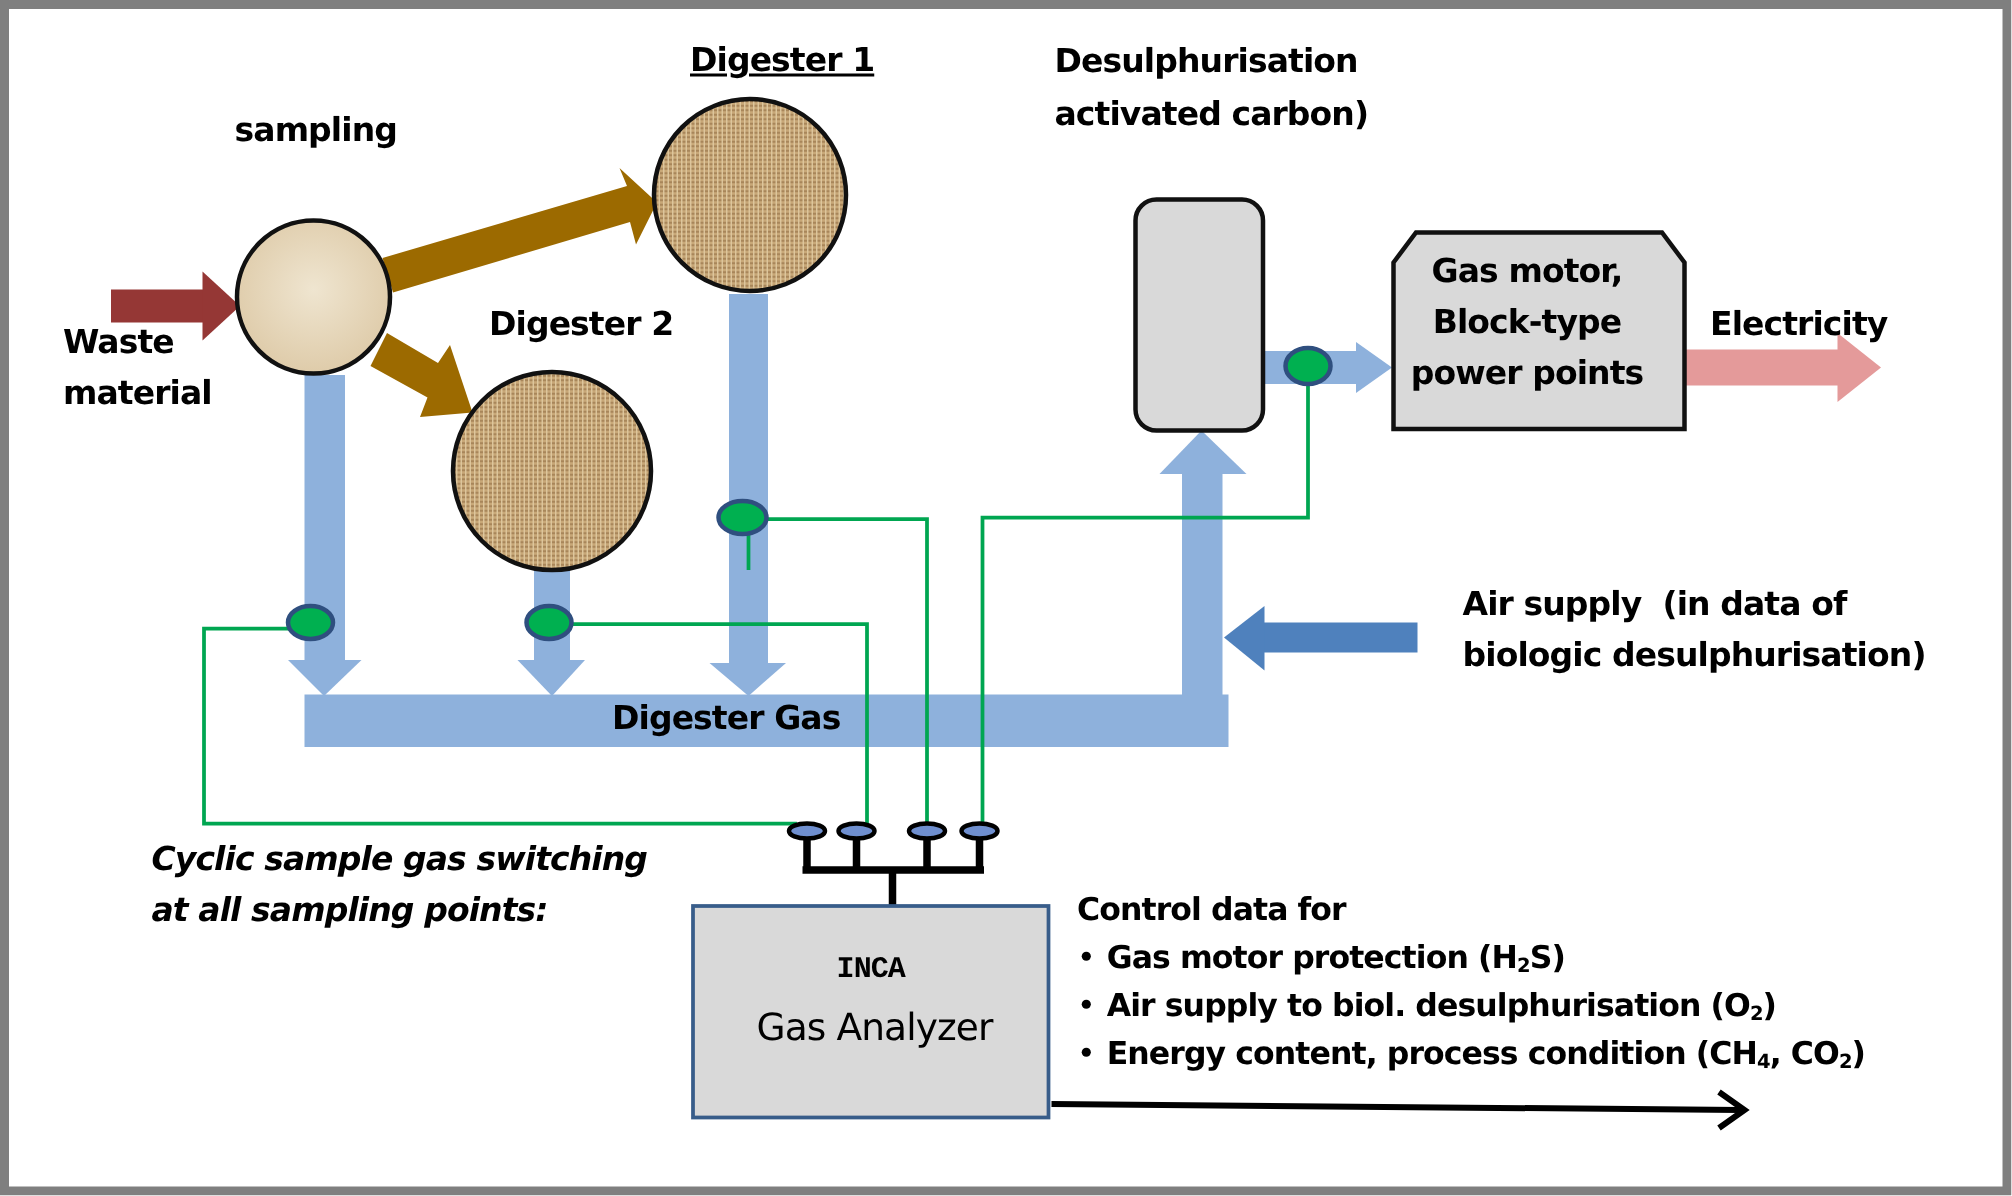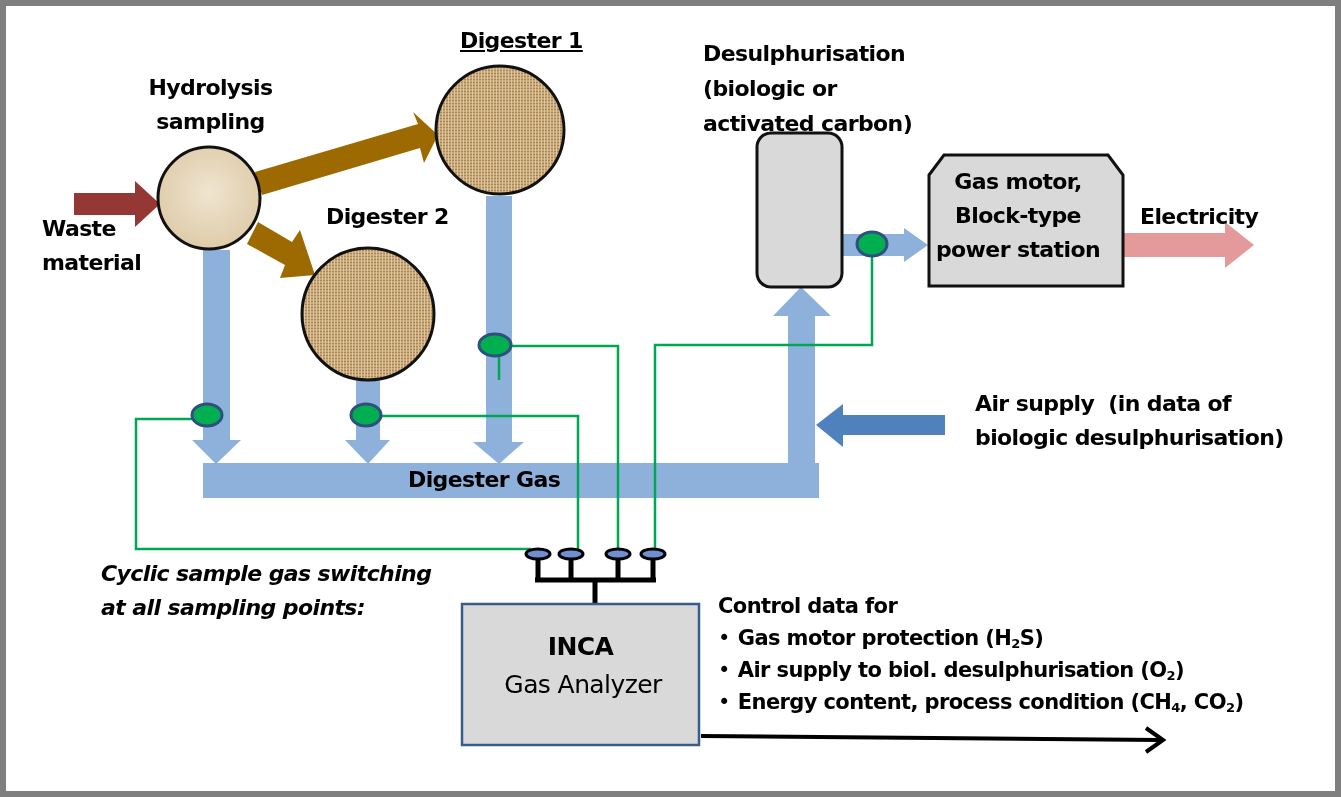--- a/index.html
+++ b/index.html
@@ -116,54 +116,52 @@
   <line x1="701" y1="736" x2="1160" y2="740" stroke="#000" stroke-width="4"></line>
   <polyline points="1146,728 1163,740 1146,752" fill="none" stroke="#000" stroke-width="4"></polyline>
 </svg>
 
 <div class="lbl" style="left:42px; top:212px;">
   <div>Waste</div>
   <div>material</div>
 </div>
 
 <div class="lbl center" style="left:143px; top:71px; width:135px;">
-  <div>Hydrolysis</div>
   <div>sampling</div>
 </div>
 
 <div class="lbl" style="left:460px; top:24px;text-decoration:underline;">Digester 1</div>
 <div class="lbl" style="left:326px; top:200px;">Digester 2</div>
 
-<div class="lbl" style="left:703px; top:36px; line-height:35px;">
+<div class="lbl" style="left:703px; top:24px; line-height:35px;">
   <div>Desulphurisation</div>
-  <div>(biologic or</div>
   <div>activated carbon)</div>
 </div>
 
 <div class="lbl center" style="left:932px; top:165px; width:172px;">
   <div>Gas motor,</div>
   <div>Block-type</div>
-  <div>power station</div>
+  <div>power points</div>
 </div>
 
 <div class="lbl" style="left:1140px; top:200px;text-align:center;">Electricity</div>
 
 <div class="lbl" style="left:408px; top:463px;">Digester Gas</div>
 
 <div class="lbl" style="left:975px; top:387px;">
   <div style="white-space:pre;">Air supply  (in data of</div>
   <div>biologic desulphurisation)</div>
 </div>
 
 <div class="lbl" style="left:101px; top:557px;font-style:italic;">
   <div>Cyclic sample gas switching</div>
   <div>at all sampling points:</div>
 </div>
 
-<div class="lbl center" style="left:462px; top:630px; width:237px; font-size:25px;">INCA</div>
+<div class="lbl center" style="left:462px; top:630px; width:237px; font-size:20px;font-family:Liberation Mono, monospace;">INCA</div>
 <div class="lbl center plain" style="left:462px; top:668px; width:242px; font-size:25px;">Gas Analyzer</div>
 
 <div class="lbl" style="left:718px; top:590px; font-size:21px; line-height:32px;">
   <div>Control data for</div>
   <div class="bullet"><span>Gas motor protection (H</span><sub>2</sub><span>S)</span></div>
   <div class="bullet"><span>Air supply to biol. desulphurisation (O</span><sub>2</sub><span>)</span></div>
   <div class="bullet"><span>Energy content, process condition (CH</span><sub>4</sub><span>, CO</span><sub>2</sub><span>)</span></div>
 </div>
 
 </body></html>

